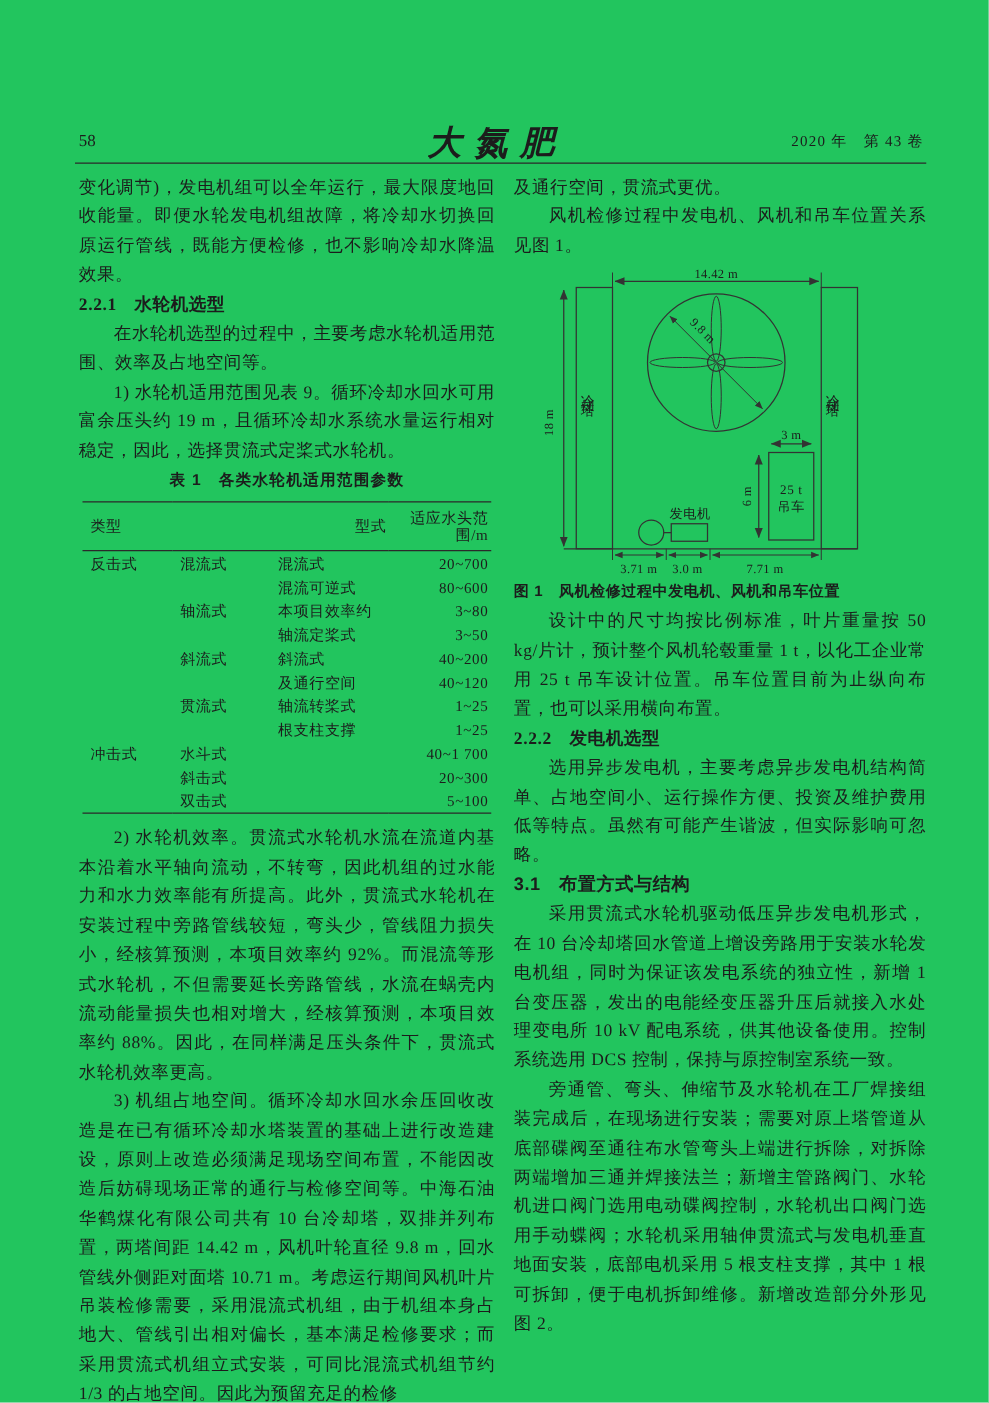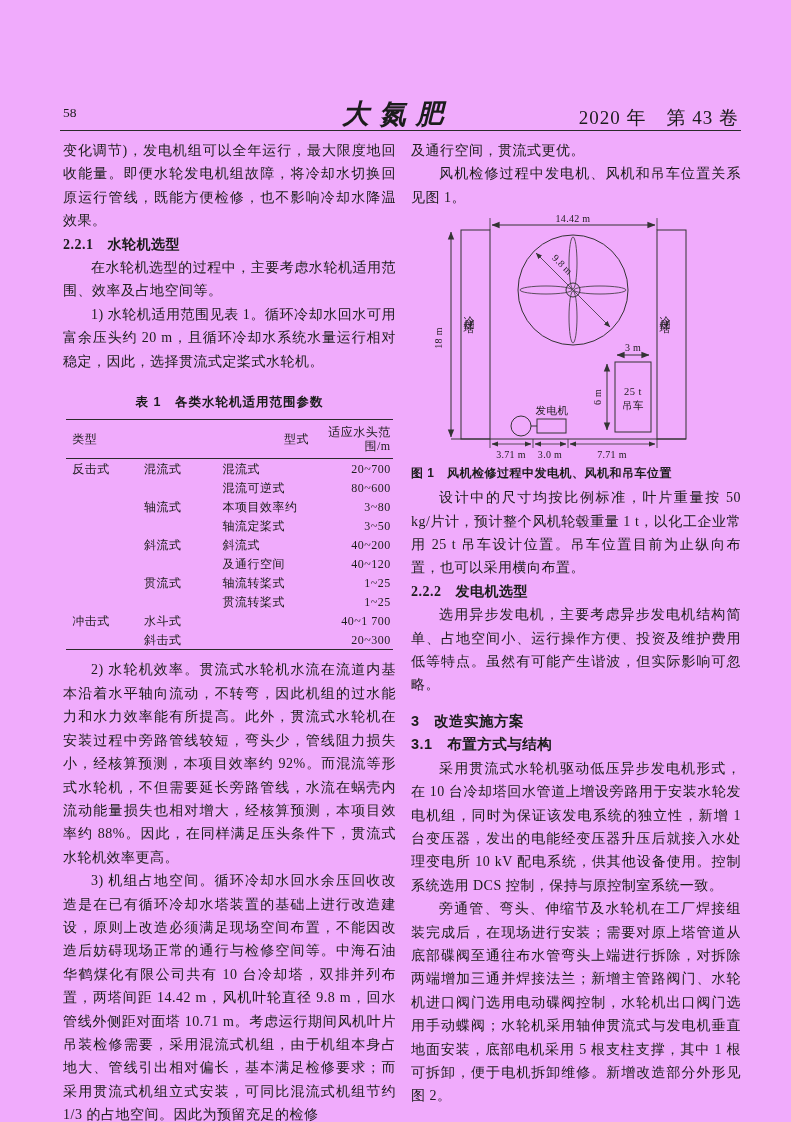--- a/index.html
+++ b/index.html
@@ -1,53 +1,53 @@
 <!DOCTYPE html>
 <html lang="zh"><head>
 <meta charset="utf-8">
 <style>
   html,body{margin:0;padding:0;background:#e8e8e8;}
   .page{
     position:relative;
     width:791px;height:1122px;
-    background:#f0abfc;
+    background:#22c55e;
     color:#1c1c1c;
     font-family:"Liberation Serif","DejaVu Serif",serif;
     overflow:hidden;
   }
   
   .hdr-pageno{position:absolute;left:63px;top:105px;font-size:13.5px;}
   .hdr-logo{
     position:absolute;left:0;right:40px;top:96px;text-align:center;
     font-size:27px;font-style:italic;font-weight:bold;letter-spacing:10px;
     font-family:"DejaVu Serif",serif;
     padding-left:44px;
   }
-  .hdr-issue{position:absolute;right:52px;top:105px;font-size:19px;letter-spacing:1px;text-align:right;}
+  .hdr-issue{position:absolute;right:52px;top:105px;font-size:12px;letter-spacing:1px;text-align:right;}
   .hdr-rule{position:absolute;left:60px;top:130px;width:681px;height:0;border-top:1.6px solid #2a2a2a;}
   
   .col{position:absolute;top:139px;font-size:14px;line-height:23.4px;text-align:justify;letter-spacing:0.5px;}
   .col-left{left:63px;width:333px;}
   .col-right{left:411px;width:330px;}
   .col p{margin:0;text-indent:2em;}
   .col p.cont{text-indent:0;}
   
   .h3lvl{margin:0;font-size:14px;line-height:23.4px;}
   .h3lvl .num{font-weight:bold;margin-right:1em;}
   .h1lvl,.h2lvl{
     margin:0;font-size:14.5px;line-height:23.4px;font-weight:bold;
     font-family:"Liberation Sans","DejaVu Sans",sans-serif;letter-spacing:0.5px;
   }
   .h1lvl{margin-top:13px;}
   .h1lvl .num,.h2lvl .num{margin-right:1em;}
   
   .tbl-caption{
     text-align:center;font-size:12.5px;font-weight:bold;
     font-family:"Liberation Sans","DejaVu Sans",sans-serif;
-    margin:18px 0 5px;text-indent:0;letter-spacing:1px;
+    margin:0 0 5px;text-indent:0;letter-spacing:1px;
   }
   table.turbine{
     width:98%;margin:0 auto 8px;border-collapse:collapse;
     font-size:12px;line-height:14px;letter-spacing:0.5px;
     border-top:1.6px solid #2a2a2a;border-bottom:1.6px solid #2a2a2a;
   }
   table.turbine th{font-weight:normal;border-bottom:1px solid #2a2a2a;padding:5px 2px;}
   table.turbine td{padding:2.5px 2px;}
   .al{text-align:left;padding-left:6px!important;}
   .ac{text-align:right;}
@@ -75,21 +75,21 @@
   <div class="hdr-logo">大氮肥</div>
   <div class="hdr-issue">2020 年　第 43 卷</div>
   <div class="hdr-rule"></div>
 
   <div class="col col-left">
     <p class="cont">变化调节)，发电机组可以全年运行，最大限度地回收能量。即便水轮发电机组故障，将冷却水切换回原运行管线，既能方便检修，也不影响冷却水降温效果。</p>
 
     <h4 class="h3lvl"><span class="num">2.2.1</span><span>水轮机选型</span></h4>
 
     <p>在水轮机选型的过程中，主要考虑水轮机适用范围、效率及占地空间等。</p>
-    <p>1) 水轮机适用范围见表 1。循环冷却水回水可用富余压头约 20 m，且循环冷却水系统水量运行相对稳定，因此，选择贯流式定桨式水轮机。</p>
+    <p>1) 水轮机适用范围见表 9。循环冷却水回水可用富余压头约 19 m，且循环冷却水系统水量运行相对稳定，因此，选择贯流式定桨式水轮机。</p>
 
     <div class="tbl-caption">表 1　各类水轮机适用范围参数</div>
 
     <table class="turbine">
       <colgroup>
           <col style="width:22%">
           <col style="width:24%">
           <col style="width:29%">
           <col style="width:25%">
         </colgroup>
@@ -139,34 +139,40 @@
           </tr>
         <tr>
             <td class="al"></td>
             <td class="al">贯流式</td>
             <td class="al">轴流转桨式</td>
             <td class="ac">1~25</td>
           </tr>
         <tr>
             <td class="al"></td>
             <td class="al"></td>
-            <td class="al">贯流转桨式</td>
+            <td class="al">根支柱支撑</td>
             <td class="ac">1~25</td>
           </tr>
         <tr>
             <td class="al">冲击式</td>
             <td class="al">水斗式</td>
             <td class="al"></td>
             <td class="ac">40~1 700</td>
           </tr>
         <tr>
             <td class="al"></td>
             <td class="al">斜击式</td>
             <td class="al"></td>
             <td class="ac">20~300</td>
+          </tr>
+        <tr>
+            <td class="al"></td>
+            <td class="al">双击式</td>
+            <td class="al"></td>
+            <td class="ac">5~100</td>
           </tr>
       </tbody>
     </table>
 
     <p>2) 水轮机效率。贯流式水轮机水流在流道内基本沿着水平轴向流动，不转弯，因此机组的过水能力和水力效率能有所提高。此外，贯流式水轮机在安装过程中旁路管线较短，弯头少，管线阻力损失小，经核算预测，本项目效率约 92%。而混流等形式水轮机，不但需要延长旁路管线，水流在蜗壳内流动能量损失也相对增大，经核算预测，本项目效率约 88%。因此，在同样满足压头条件下，贯流式水轮机效率更高。</p>
     <p>3) 机组占地空间。循环冷却水回水余压回收改造是在已有循环冷却水塔装置的基础上进行改造建设，原则上改造必须满足现场空间布置，不能因改造后妨碍现场正常的通行与检修空间等。中海石油华鹤煤化有限公司共有 10 台冷却塔，双排并列布置，两塔间距 14.42 m，风机叶轮直径 9.8 m，回水管线外侧距对面塔 10.71 m。考虑运行期间风机叶片吊装检修需要，采用混流式机组，由于机组本身占地大、管线引出相对偏长，基本满足检修要求；而采用贯流式机组立式安装，可同比混流式机组节约 1/3 的占地空间。因此为预留充足的检修</p>
   </div>
 
   <div class="col col-right">
     <p class="cont">及通行空间，贯流式更优。</p>
@@ -229,20 +235,19 @@
       </svg>
     </div>
     <div class="fig-caption">图 1　风机检修过程中发电机、风机和吊车位置</div>
 
     <p>设计中的尺寸均按比例标准，叶片重量按 50 kg/片计，预计整个风机轮毂重量 1 t，以化工企业常用 25 t 吊车设计位置。吊车位置目前为止纵向布置，也可以采用横向布置。</p>
 
     <h4 class="h3lvl"><span class="num">2.2.2</span><span>发电机选型</span></h4>
 
     <p>选用异步发电机，主要考虑异步发电机结构简单、占地空间小、运行操作方便、投资及维护费用低等特点。虽然有可能产生谐波，但实际影响可忽略。</p>
 
-    <h2 class="h1lvl"><span class="num">3</span><span>改造实施方案</span></h2>
     <h3 class="h2lvl"><span class="num">3.1</span><span>布置方式与结构</span></h3>
 
     <p>采用贯流式水轮机驱动低压异步发电机形式，在 10 台冷却塔回水管道上增设旁路用于安装水轮发电机组，同时为保证该发电系统的独立性，新增 1 台变压器，发出的电能经变压器升压后就接入水处理变电所 10 kV 配电系统，供其他设备使用。控制系统选用 DCS 控制，保持与原控制室系统一致。</p>
     <p>旁通管、弯头、伸缩节及水轮机在工厂焊接组装完成后，在现场进行安装；需要对原上塔管道从底部碟阀至通往布水管弯头上端进行拆除，对拆除两端增加三通并焊接法兰；新增主管路阀门、水轮机进口阀门选用电动碟阀控制，水轮机出口阀门选用手动蝶阀；水轮机采用轴伸贯流式与发电机垂直地面安装，底部电机采用 5 根支柱支撑，其中 1 根可拆卸，便于电机拆卸维修。新增改造部分外形见图 2。</p>
   </div>
 
 </div>
 
 </body></html>

